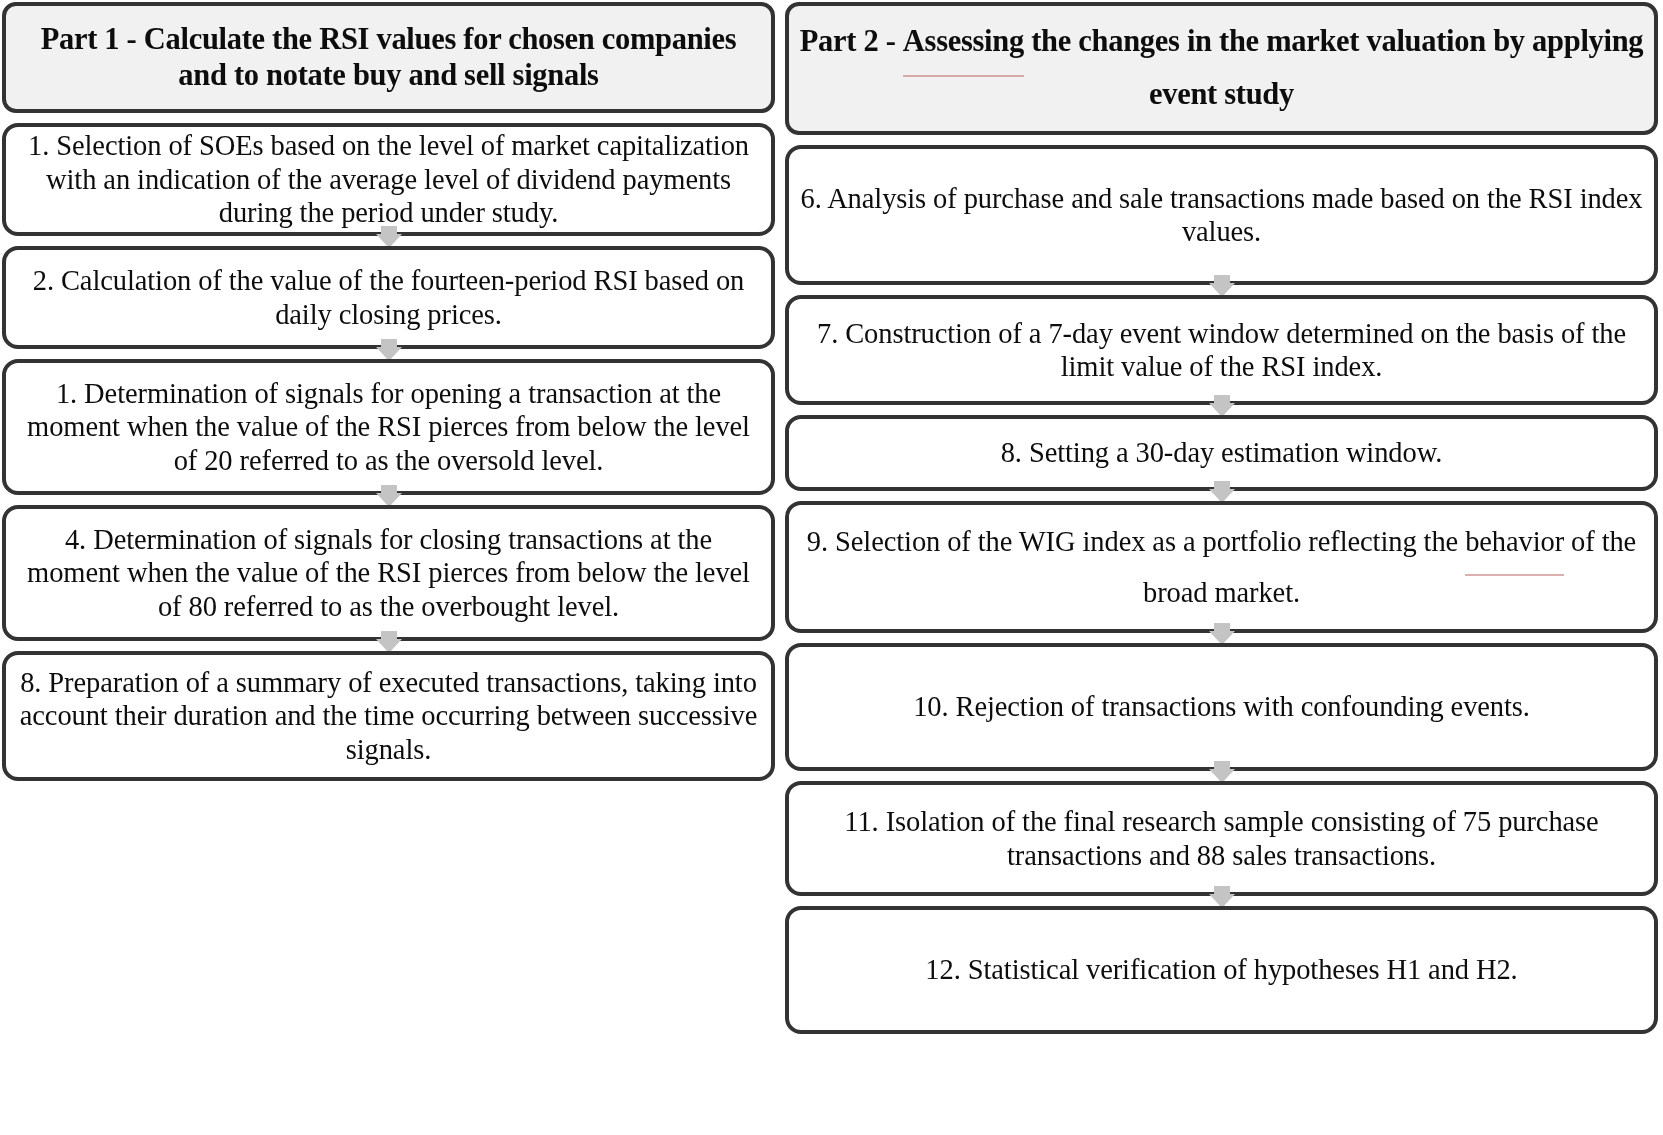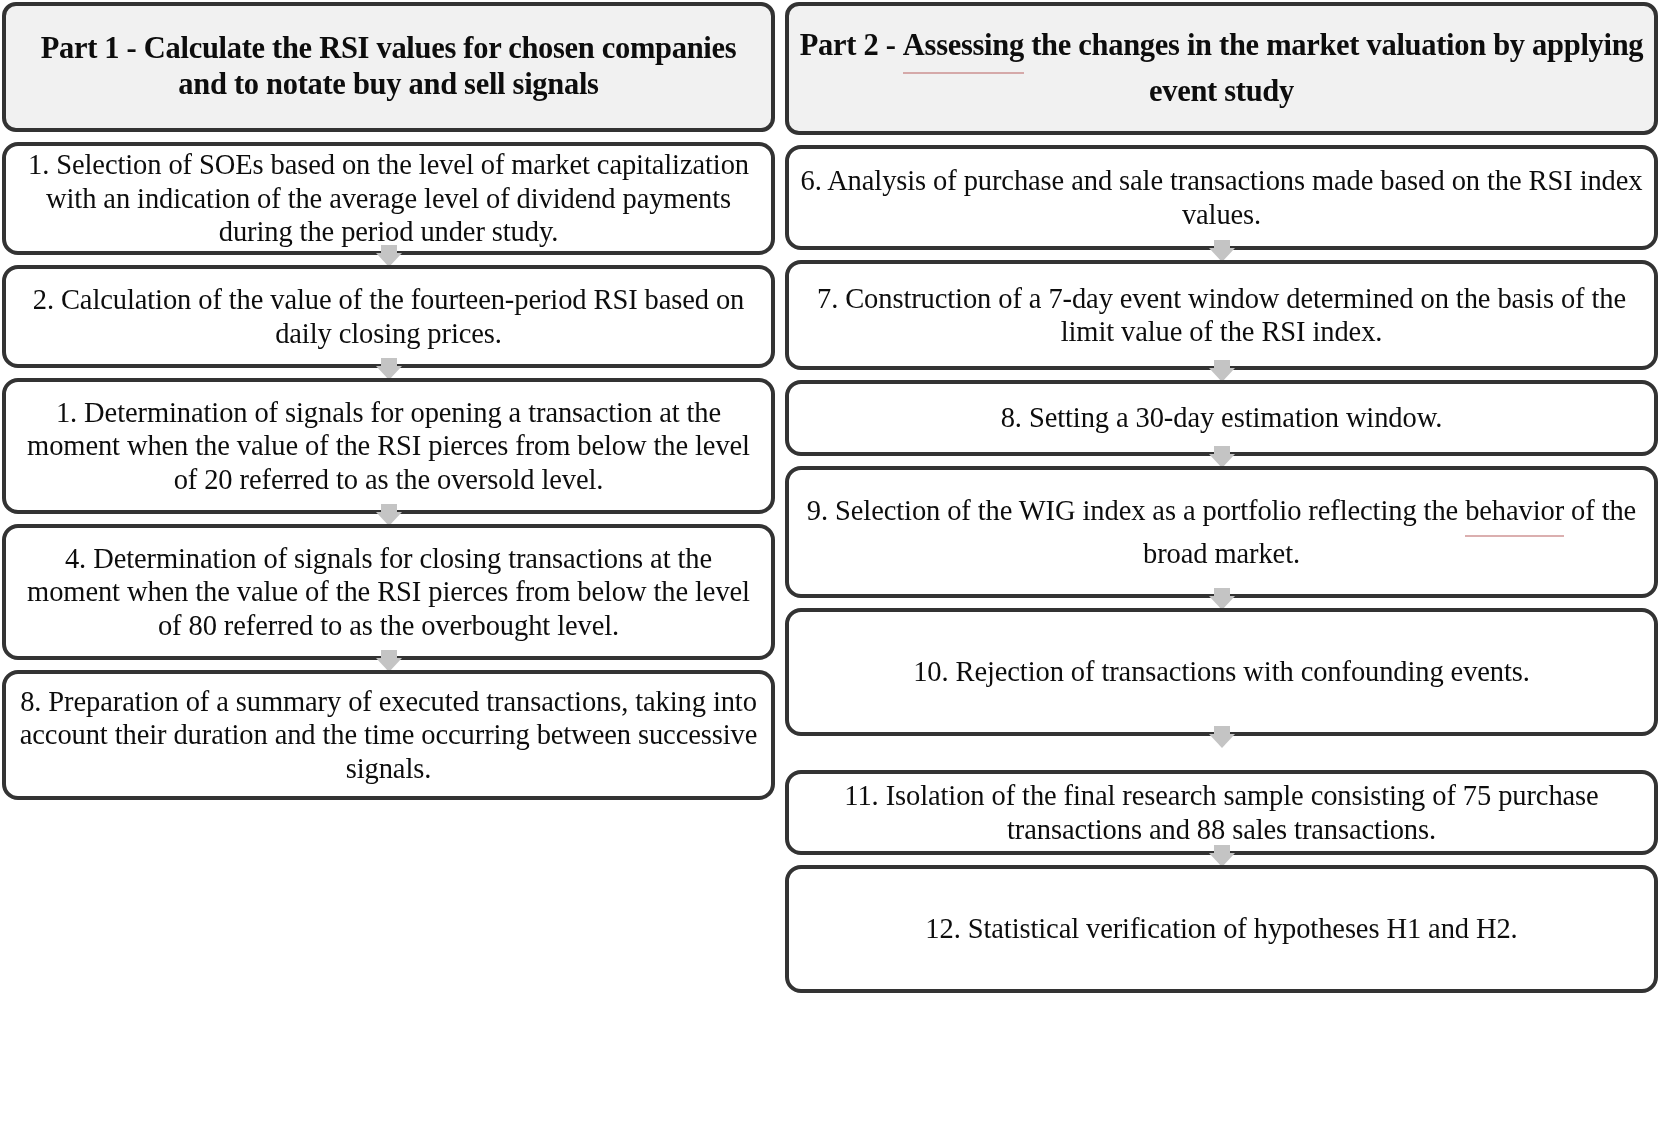--- a/index.html
+++ b/index.html
@@ -67,21 +67,21 @@
     font-size: 30.5px;
     line-height: 1.17;
     letter-spacing: -0.3px;
   }
 
   
   .sq {
     position: relative;
     display: inline-block;
     border-bottom: 2px solid rgba(190, 110, 110, 0.55);
-    padding-bottom: 8px;
+    padding-bottom: 15px;
   }
 
   
   .arrow {
     height: 0;
     margin: 0;
     position: relative;
   }
   .arrow-glyph {
     position: absolute;
@@ -106,35 +106,35 @@
     transform: translateX(-50%);
     top: 8px;
     width: 0;
     height: 0;
     border-left: 13px solid transparent;
     border-right: 13px solid transparent;
     border-top: 14px solid #c4c4c4;
   }
 
   
-  .lh-0 { height: 130px; }
+  .lh-0 { height: 111px; }
   .lh-1 { height: 113px; }
   .lh-2 { height: 103px; }
   .lh-3 { height: 136px; }
   .lh-4 { height: 136px; }
   .lh-5 { height: 130px; }
 
   
   .rh-0 { height: 133px; }
-  .rh-1 { height: 105px; }
+  .rh-1 { height: 140px; }
   .rh-2 { height: 110px; }
   .rh-3 { height: 76px; }
   .rh-4 { height: 132px; }
   .rh-5 { height: 128px; }
-  .rh-6 { height: 85px; margin-top: 24px; }
+  .rh-6 { height: 115px; }
   .rh-7 { height: 128px; text-align: center; }
 </style>
 </head>
 <body>
 
 <div class="chart">
 
   <div class="column column-left">
 
     <div class="node header-node lh-0">

